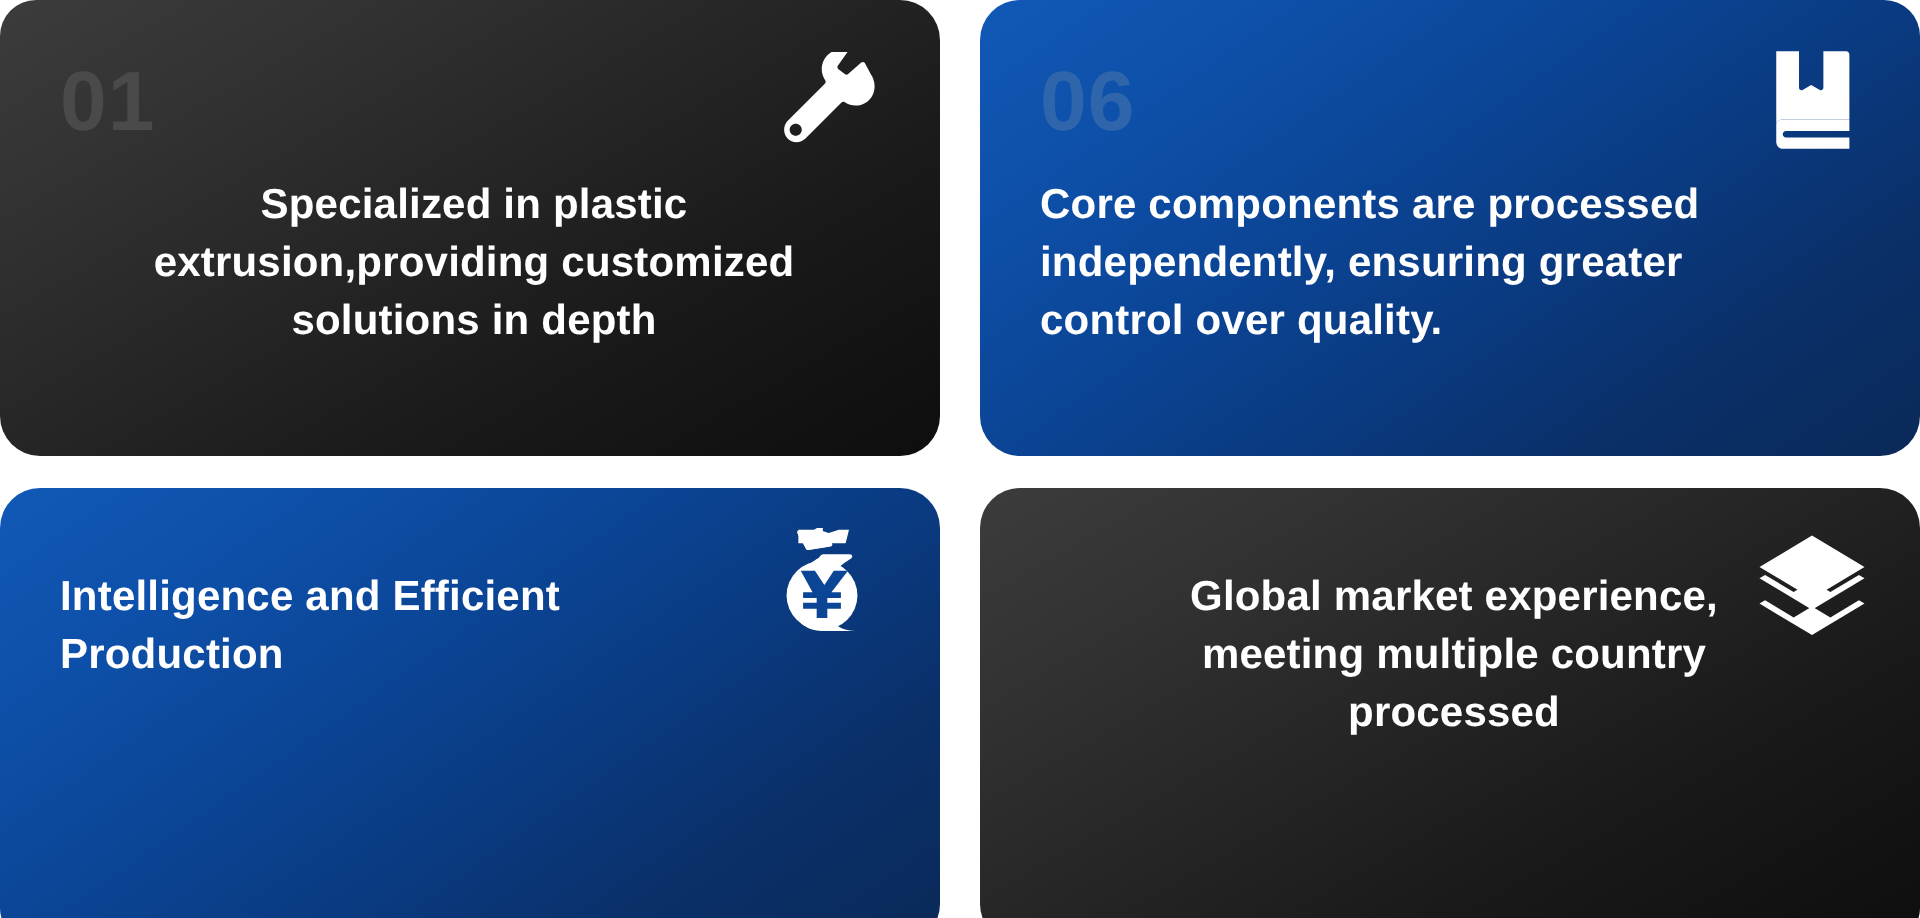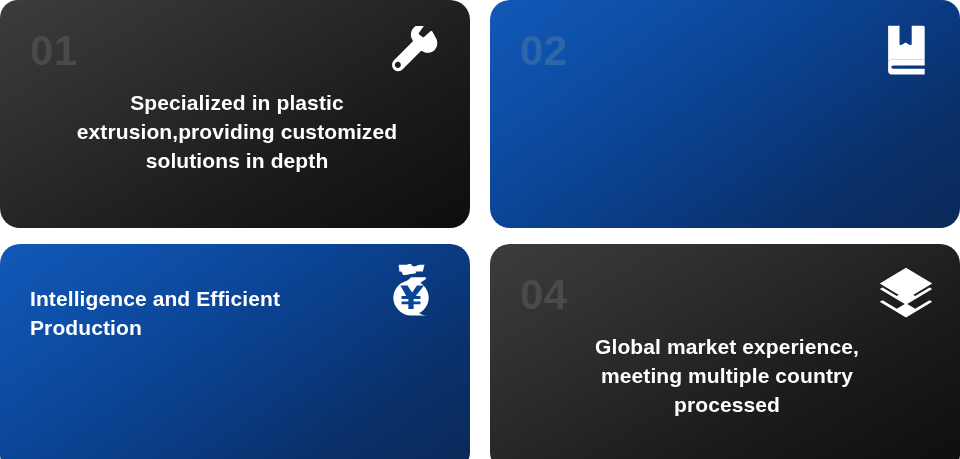--- a/index.html
+++ b/index.html
@@ -143,21 +143,24 @@
 extrusion,providing customized
 solutions in depth</div>
     <div class="card-icon">
       <svg viewBox="0 0 64 64" xmlns="http://www.w3.org/2000/svg" aria-hidden="true">
         <path d="M54.2 6.9c-0.6-0.7-1.7-0.7-2.4-0.1l-8.2 7.3c-0.5 0.5-1.3 0.5-1.9 0.1l-4.3-3.2c-0.7-0.5-0.9-1.5-0.4-2.2l5.9-8.3c0.5-0.8 0.2-1.9-0.7-2.2C37.2-3 31 0 28.3 4.8c-2.4 4.3-2 9.4 0.6 13.2 0.5 0.7 0.4 1.7-0.2 2.3L5.1 43.9C2 47 1.8 52 4.7 55.2c3.1 3.4 8.4 3.4 11.6 0.2l22.9-23c0.6-0.6 1.6-0.7 2.3-0.2 3.9 2.6 9.1 2.9 13.3 0.3 5-3.1 7.4-9.7 4.5-16.2-0.2-0.5-0.5-1-0.8-1.4L54.2 6.9zM12.8 52.5c-1.5 1.5-4 1.5-5.5 0-1.5-1.5-1.5-4 0-5.5 1.5-1.5 4-1.5 5.5 0C14.3 48.5 14.3 51 12.8 52.5z"></path>
       </svg>
     </div>
   </div>
 
   <div class="card theme-blue pos-2">
-    <div class="card-number">02</div>
+    <div class="card-number">06</div>
+    <div class="card-text">Core components are processed
+independently, ensuring greater
+control over quality.</div>
     <div class="card-icon">
       <svg viewBox="0 0 64 64" xmlns="http://www.w3.org/2000/svg" aria-hidden="true">
         <path d="M10 2h14v22.5c0 1.1 1.2 1.8 2.2 1.3l5.3-3 5.3 3c1 0.5 2.2-0.2 2.2-1.3V2h14c1.1 0 2 0.9 2 2v40H14c-2.2 0-4 1.2-4 3.2V2z"></path>
         <path d="M10 47.2C10 45.2 11.8 44 14 44h41v7H16c-1.1 0-2 0.9-2 2s0.9 2 2 2h39v7H14c-2.2 0-4-1.8-4-4V47.2z"></path>
       </svg>
     </div>
   </div>
 
   <div class="card theme-blue pos-3">
     <div class="card-text">Intelligence and Efficient
@@ -168,21 +171,20 @@
         <path d="M18.4 2.5l5.8 1.1c0.5 0.1 1 0 1.4-0.3l4.7-3c0.5-0.3 1.1 0 1.1 0.6l0 4.4c0 0.5 0.3 1 0.7 1.3l4.6 3.2c0.5 0.3 0.3 1.1-0.3 1.2l-12.8 2c-0.4 0.1-0.8-0.1-1-0.4L17.8 3.7C17.4 3.1 17.8 2.4 18.4 2.5z"></path>
         <path d="M25.4 15.6h13.2c1.3 0 1.8 1.7 0.7 2.4 -5.4 3.2-16.3 11.1-16.3 22.6C23 52.7 30.3 61 41.8 61h-19.6C10.7 61 3.4 52.7 3.4 40.6c0-11.5 10.9-19.4 16.3-22.6C20.8 17.3 21.3 15.6 22.6 15.6z" transform="translate(10,0)"></path>
         <ellipse cx="32" cy="40" rx="21" ry="20.5"></ellipse>
         <path d="M14 12 L26 12 L34 24 L42 12 L54 12 L40 30 L48 30 L48 35 L36.5 35 L36.5 39 L48 39 L48 44 L36.5 44 L36.5 52 L27.5 52 L27.5 44 L16 44 L16 39 L27.5 39 L27.5 35 L16 35 L16 30 L24 30 Z" transform="translate(9.6,17) scale(0.70)" fill="#0b4596"></path>
         <path d="M18 1 L24 1 L30 1 L36 3 L42 1 L48 1 L46 9 L18 9 Z" fill="#ffffff"></path>
       </svg>
     </div>
   </div>
 
   <div class="card theme-dark pos-4">
-    <div class="card-number">04</div>
     <div class="card-text">Global market experience,
 meeting multiple country
 processed</div>
     <div class="card-icon">
       <svg viewBox="0 0 64 64" xmlns="http://www.w3.org/2000/svg" aria-hidden="true">
         <path d="M32 2 L62 20 L32 38 L2 20 Z M32 9.5 L49.5 20 L32 30.5 L14.5 20 Z"></path>
         <path d="M32 28 L42.5 34.3 L58.8 24.5 L62 26.4 L32 44.4 L2 26.4 L5.2 24.5 L21.5 34.3 Z"></path>
         <path d="M32 34.5 L42.5 40.8 L58.8 31 L62 32.9 L32 50.9 L2 32.9 L5.2 31 L21.5 40.8 Z" transform="translate(0,8)"></path>
       </svg>
     </div>

